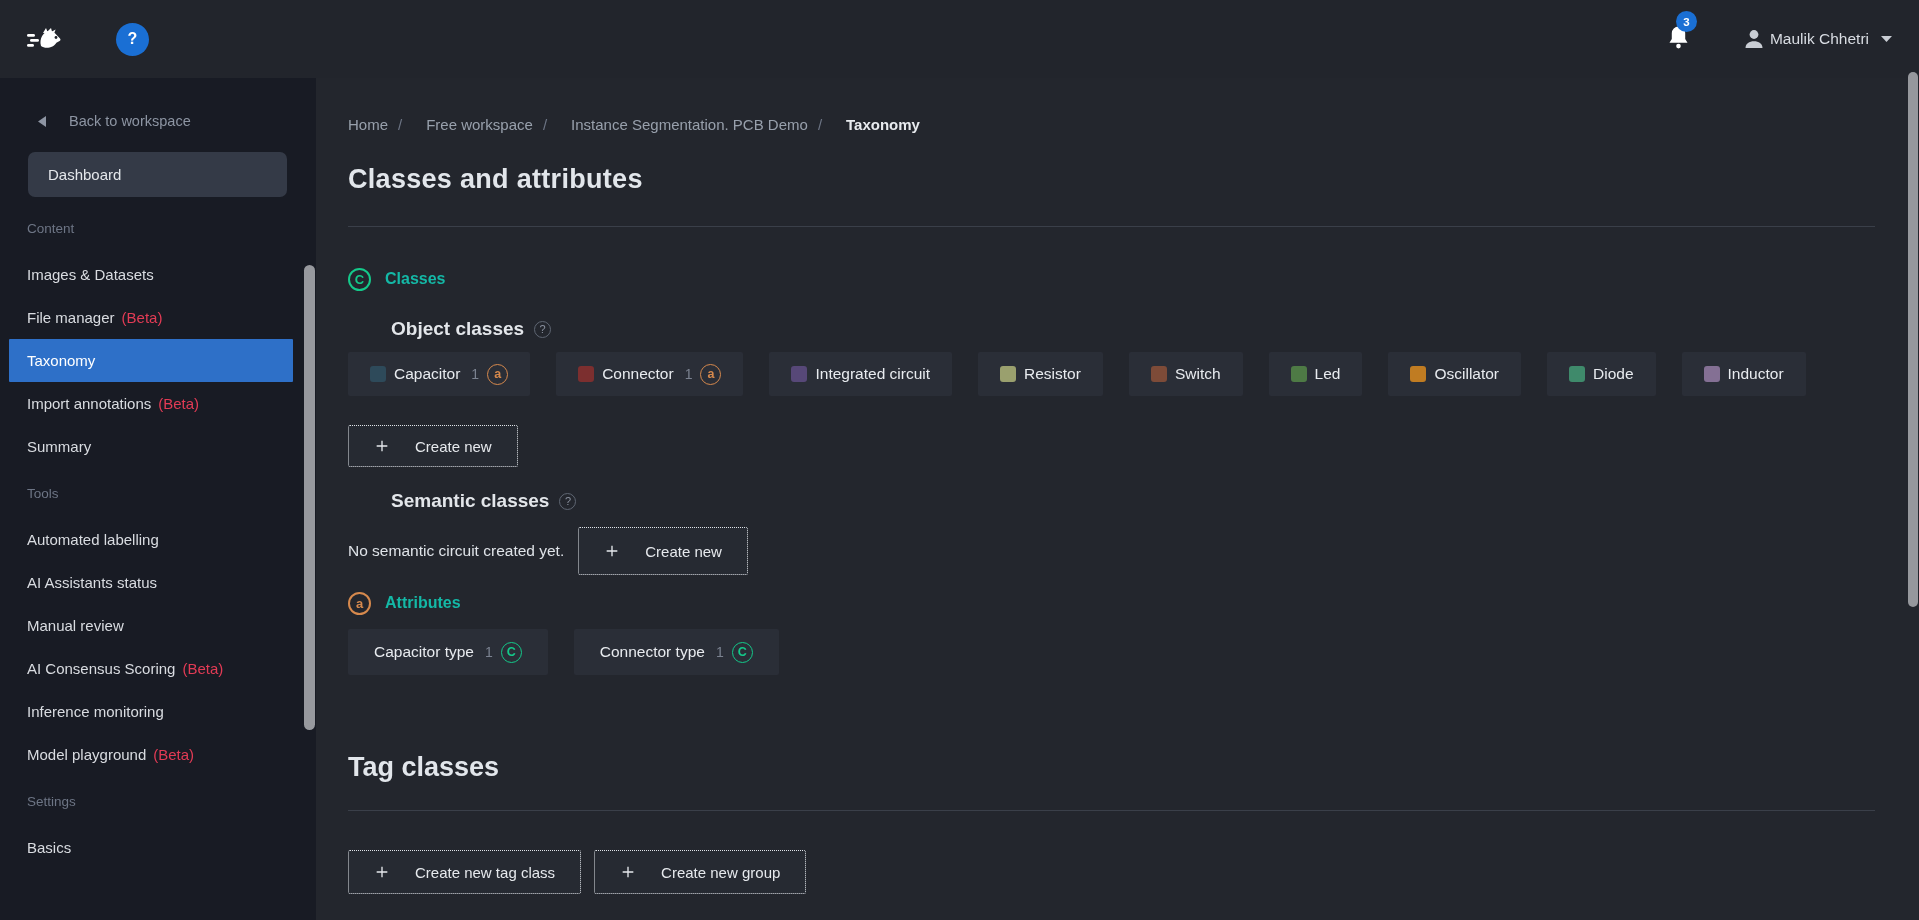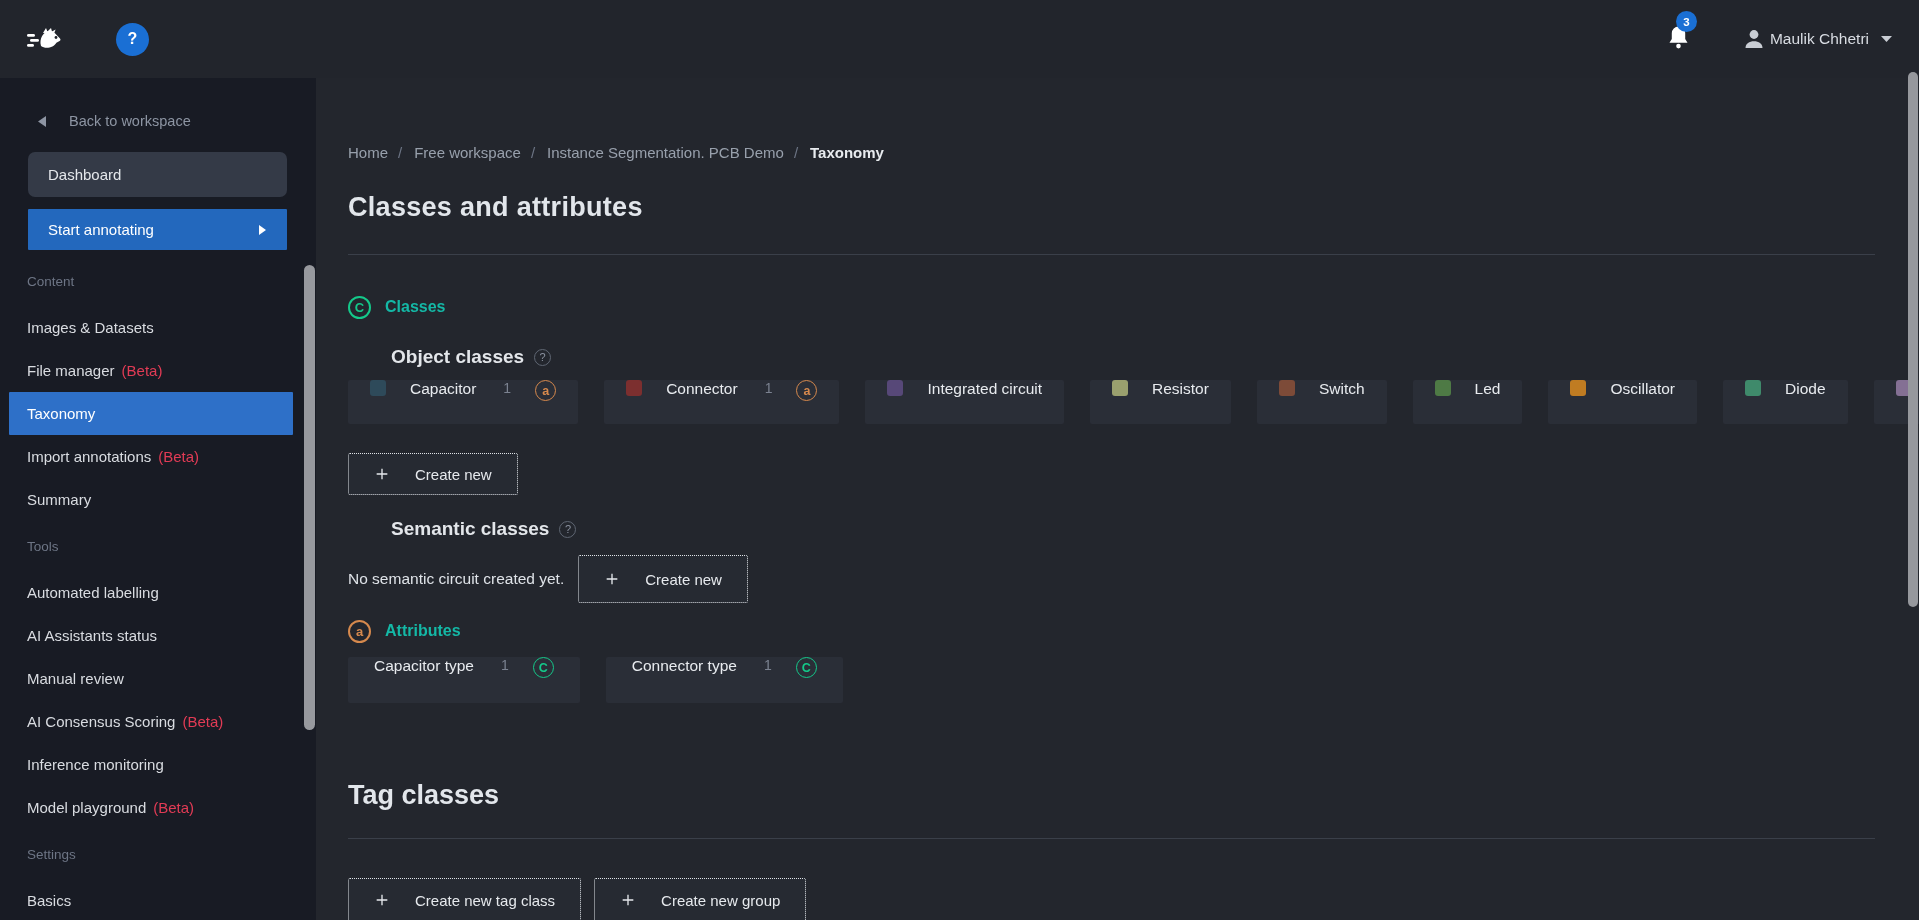--- a/index.html
+++ b/index.html
@@ -62,21 +62,21 @@
   .nav-item.active {
     background:#2e70c8; margin:0 23px 0 9px; padding-left:18px;
     border-radius:1px; color:#fff;
   }
   .nav-beta { color:#e23b55; }
   .sidebar-scrollbar {
     position:absolute; right:1px; top:187px; width:11px; height:465px;
     background:#97999e; border-radius:6px; cursor:grab;
   }
   
-  .breadcrumb { display:flex; gap:12px; font-size:15px; color:#98a0ac; height:20px;margin-top:28px; }
+  .breadcrumb { display:flex; gap:24px; font-size:15px; color:#98a0ac; height:20px; }
   .crumb-group { display:flex; gap:10px; }
   .crumb { cursor:pointer; }
   .crumb.current { color:#e8ebef; font-weight:bold; cursor:default; }
   .crumb-sep { color:#6d7585; }
   .page-title { margin-top:27px; font-size:27px; font-weight:bold; color:#e2e6eb;
     letter-spacing:.3px; line-height:32px; }
   .divider { margin-top:31px; border-top:1px solid #3a3f49; height:0; }
   .divider.tag { margin-top:27px; }
   .section-header { margin-top:40px; display:flex; align-items:center; gap:14px; height:24px; }
   .section-header.attrs-header { margin-top:16px; }
@@ -93,21 +93,21 @@
   .sub-heading { font-size:19px; font-weight:bold; color:#e3e6ea; }
   .ghost-help {
     width:17px; height:17px; border:1.5px solid #5f6673; border-radius:50%;
     color:#8a919f; font-size:11px; display:flex; align-items:center;
     justify-content:center; cursor:pointer;
   }
   .chip-row { margin-top:11px; display:flex; gap:26px; align-items:center; flex-wrap:nowrap; }
   .chip-row.attrs-row { margin-top:14px; }
   .chip {
     height:44px; background:#2a2e37; border-radius:2px; display:flex;
-    padding:0 22px; gap:24px; cursor:pointer; white-space:nowrap;
+    align-items:center; padding:0 22px; gap:8px; cursor:pointer; white-space:nowrap;
   }
   .attrs-row .chip { height:46px; padding:0 26px; }
   .chip-color { width:16px; height:16px; border-radius:3px; flex-shrink:0; }
   .chip-label { color:#e8ebef; font-size:15.5px; }
   .chip-count { color:#7b8290; font-size:14px; margin-left:3px; }
   .chip-badge {
     width:21px; height:21px; border-radius:50%; border:1.5px solid;
     display:flex; align-items:center; justify-content:center;
     font-size:12.5px; font-weight:bold; flex-shrink:0;
   }
@@ -172,26 +172,20 @@
 <div class="page-body">
 
   <aside class="sidebar">
     <div class="back-row">
       <svg width="11" height="13" viewBox="0 0 11 13">
         <path d="M10 1L2 6.5 10 12z" fill="#8d95a3"></path>
       </svg>
       <span>Back to workspace</span>
     </div>
     <div class="dash-btn">Dashboard</div>
-    <div class="start-btn">
-      <span>Start annotating</span>
-      <svg width="9" height="12" viewBox="0 0 9 12">
-        <path d="M1 1l7 5-7 5z" fill="#ffffff"></path>
-      </svg>
-    </div>
 
     <div class="nav-label">Content</div>
     <div>
 
     <div class="nav-item">
           <span>Images &amp; Datasets</span>
 
         </div>
         <div class="nav-item">
           <span>File manager</span>

